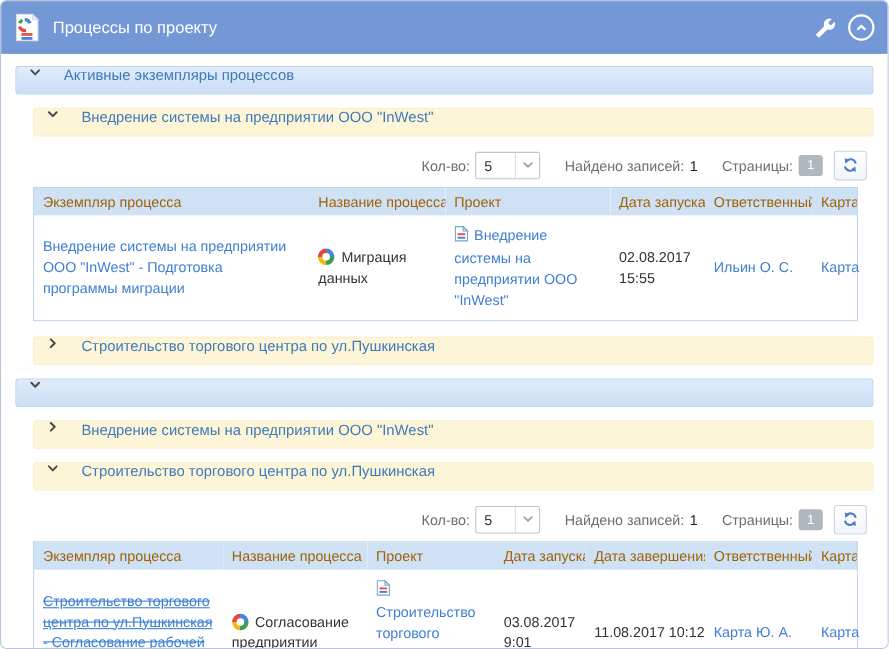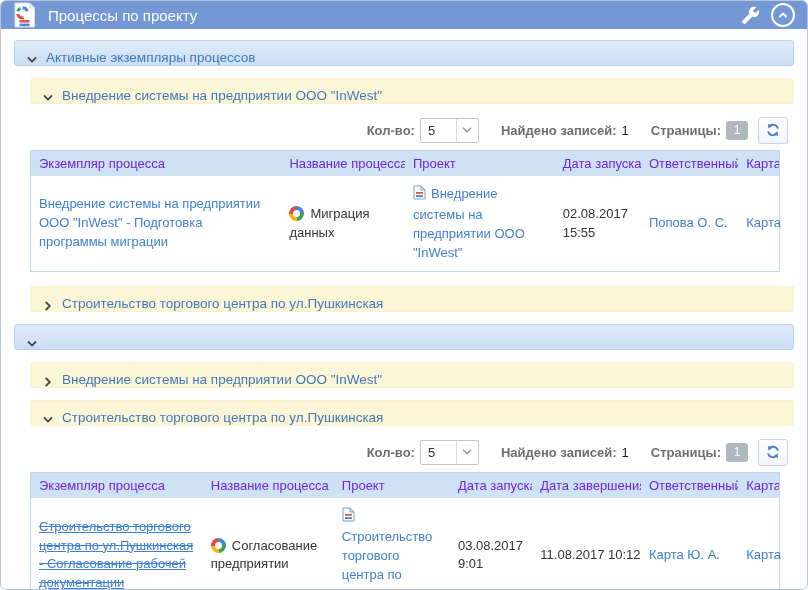--- a/index.html
+++ b/index.html
@@ -8,53 +8,53 @@
     font-family:"Liberation Sans",sans-serif;
     background:#ffffff;
   }
   .widget{
     box-sizing:border-box;width:808px;height:590px;
     border:1px solid #b9c6d8;border-radius:6px;
     background:#fff;overflow:hidden;
   }
   
   .titlebar{
-    height:28px;background:#7398d5;
+    height:48px;background:#7398d5;
     display:flex;align-items:center;padding:0 12px;gap:12px;
   }
   .tb-icon{display:inline-flex;}
   .tb-title{color:#fff;font-size:15px;}
   .tb-actions{margin-left:auto;display:flex;align-items:center;gap:11px;}
   .wrench{display:inline-flex;cursor:pointer;}
   .collapse-btn{
     width:20px;height:20px;border:2px solid #fff;border-radius:50%;
     display:inline-flex;align-items:center;justify-content:center;cursor:pointer;
   }
   
   .content{padding:11px 13px 0 13px;}
   .bar{
     box-sizing:border-box;height:26px;border-radius:3px;
-    display:flex;align-items:flex-end;gap:9px;padding:0 12px;
+    display:flex;align-items:flex-start;gap:21px;padding:0 12px;
     margin-bottom:12px;font-size:13.5px;cursor:pointer;
   }
   .bar .chev{display:inline-flex;width:10px;}
   .bar.l1{
     background:linear-gradient(#e0ebfa,#cadef5);
     border:1px solid #bad3ee;color:#3f7ab8;
   }
   .bar.l2{
     margin-left:16px;background:#fdf5d8;
     border:1px solid #faf0cd;color:#3f7ab8;
   }
   
   .controls{
     display:flex;align-items:center;justify-content:flex-end;
     margin:0 6px 6px 16px;height:28px;color:#6e6e6e;font-size:13px;
   }
-  .ctl-label{margin-right:5px;font-weight:bold;}
+  .ctl-label{margin-right:5px;}
   .combo{
     display:inline-flex;align-items:center;box-sizing:border-box;
     border:1px solid #c4c4c4;border-radius:2px;background:#fff;
     height:25px;margin-right:22px;cursor:pointer;
   }
   .combo-val{width:28px;padding-left:7px;color:#333;}
   .combo-btn{
     width:21px;align-self:stretch;display:flex;align-items:center;
     justify-content:center;border-left:1px solid #dcdcdc;cursor:pointer;
   }
@@ -69,21 +69,21 @@
     background:linear-gradient(#ffffff,#f1f4f9);
     display:inline-flex;align-items:center;justify-content:center;cursor:pointer;
   }
   
   table.grid{
     border-collapse:collapse;width:calc(100% - 30px);
     margin:0 0 14px 16px;font-size:13px;border:1px solid #c3d7ee;
     table-layout:fixed;
   }
   .grid th{
-    background:#cfe1f5;color:#6d28d9;font-weight:400;text-align:left;
+    background:#cfe1f5;color:#a16207;font-weight:400;text-align:left;
     padding:5px 8px;white-space:nowrap;overflow:hidden;cursor:pointer;
   }
   .grid td{padding:9px 8px;vertical-align:middle;color:#333;line-height:1.45;background:#fff;}
   .lnk{color:#4080d0;text-decoration:none;cursor:pointer;}
   .lnk.struck{text-decoration:underline line-through;}
   .nowrap{white-space:nowrap;}
   
   .pwheel{
     position:relative;display:inline-block;width:15px;height:15px;border-radius:50%;
     background:conic-gradient(#4a84d8 0 25%, #37a14c 25% 50%, #f6b40e 50% 75%, #e2483d 75% 100%);
@@ -197,21 +197,21 @@
             <span class="doc-ic">
               <svg width="13" height="15" viewBox="0 0 13 15">
                 <path d="M1 1 h7 l4 4 v9 H1 z" fill="#ffffff" stroke="#7aa3cc"></path>
                 <path d="M8 1 l4 4 h-4 z" fill="#dbe7f4" stroke="#7aa3cc"></path>
                 <rect x="3" y="7" width="7" height="1.8" fill="#e2574c"></rect>
                 <rect x="3" y="10.2" width="7" height="1.8" fill="#4a84d8"></rect>
               </svg>
             </span><a class="lnk">Внедрение системы на предприятии ООО "InWest"</a>
           </td>
           <td><span>02.08.2017 15:55</span></td>
-          <td class="nowrap"><a class="lnk">Попова О. С.</a></td>
+          <td class="nowrap"><a class="lnk">Ильин О. С.</a></td>
           <td class="nowrap"><a class="lnk">Карта</a></td>
         </tr>
       </tbody>
     </table>
 
     <div class="bar l2">
       <span class="chev">
         <svg width="10" height="10" viewBox="0 0 10 10">
             <polyline points="3.2,1.5 6.8,5 3.2,8.5" fill="none" stroke="#4a4a4a" stroke-width="1.8" stroke-linecap="round" stroke-linejoin="round"></polyline>
           </svg>

